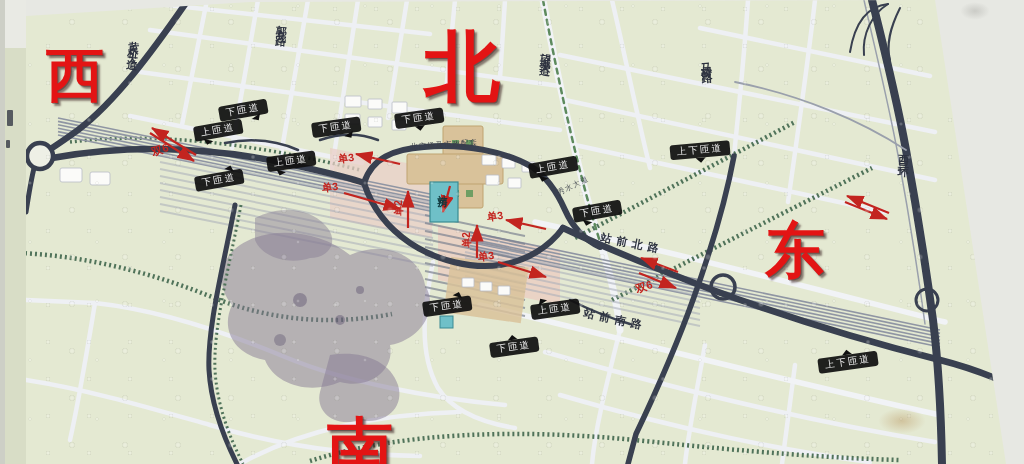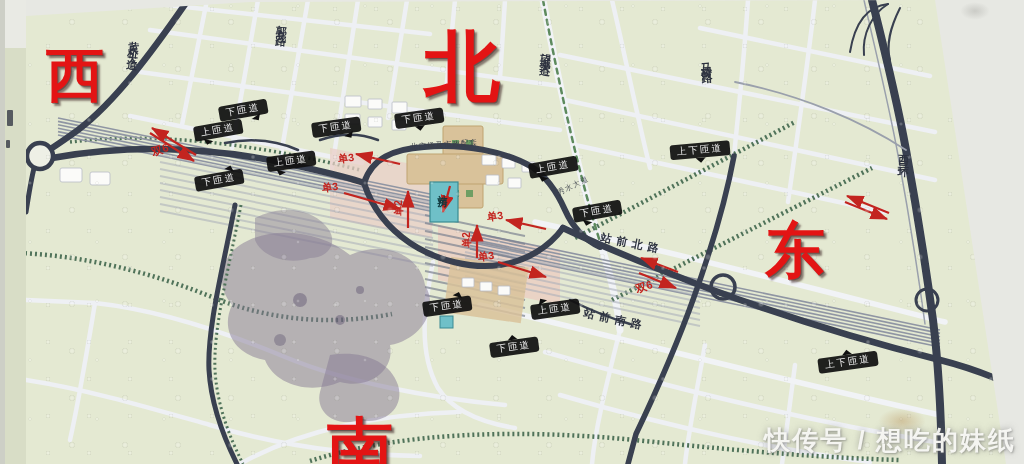--- a/index.html
+++ b/index.html
@@ -300,15 +300,14 @@
   <div class="rname rname-v" style="left:540px;top:44px;font-size:11px;letter-spacing:4px;transform:rotate(4deg);">望城大道</div>
   <div class="rname rname-v" style="left:700px;top:54px;font-size:11px;letter-spacing:3px;transform:rotate(-3deg);">马桥河路</div>
   <div class="rname rname-v" style="left:898px;top:146px;font-size:11px;letter-spacing:6px;transform:rotate(3deg);">西三环</div>
   <div class="rname" style="left:600px;top:238px;font-size:11px;letter-spacing:5px;transform:rotate(11deg);">站前北路</div>
   <div class="rname" style="left:583px;top:314px;font-size:11px;letter-spacing:5px;transform:rotate(12deg);">站前南路</div>
   <div class="rname" style="left:556px;top:182px;font-size:7.5px;letter-spacing:1px;opacity:.8;transform:rotate(-26deg);font-weight:400;">秀水大道</div>
 
   <div class="station-label" style="left:437px;top:187px;font-size:10px;">站房</div>
   <div class="plaza-label" style="left:410px;top:141px;font-size:7.5px;letter-spacing:1px;transform:rotate(-4deg);">北广场及市政配套</div>
 
-  <div class="watermark">快传号 / 想吃的妹纸</div>
 
 </div>
 
 </body></html>

